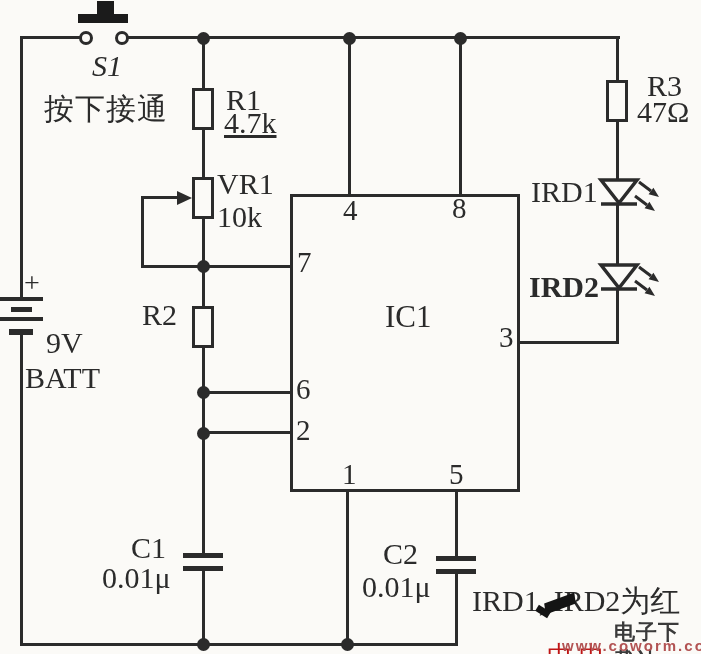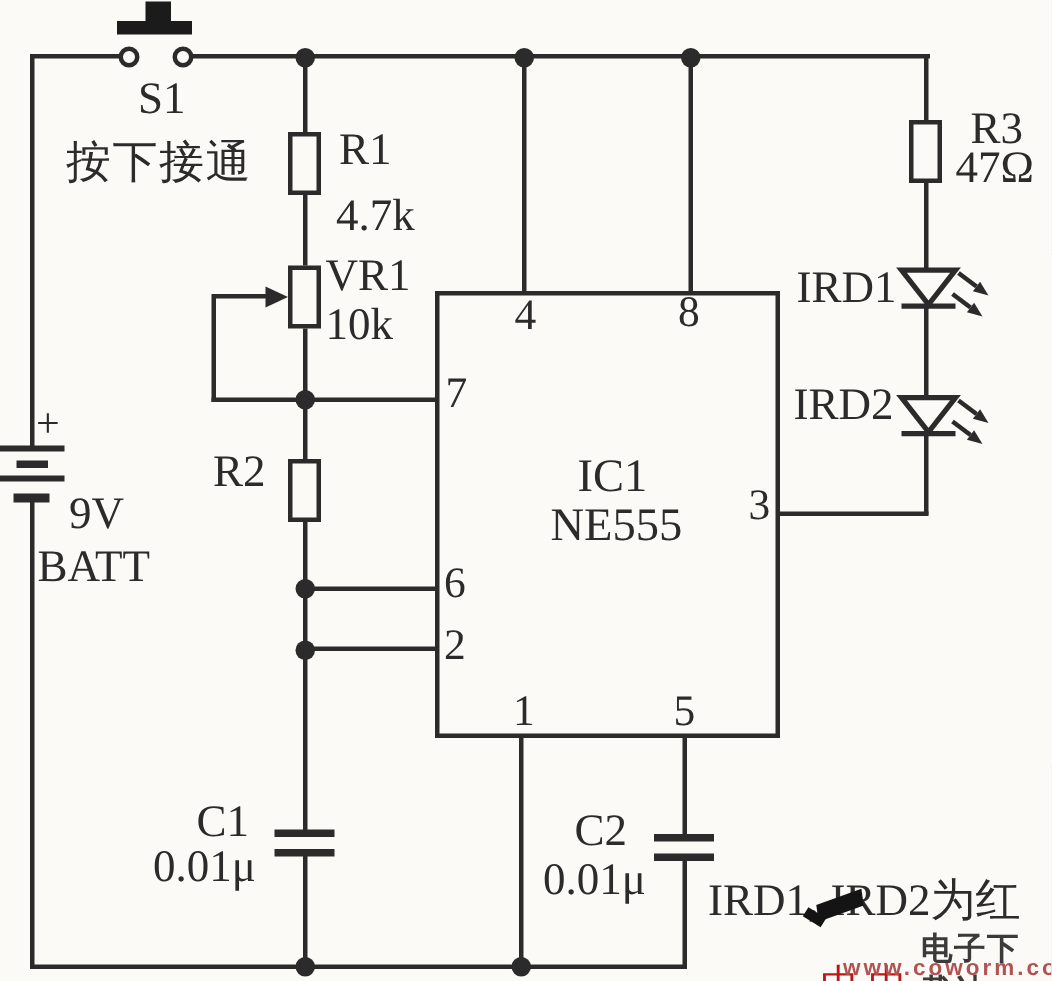--- a/index.html
+++ b/index.html
@@ -101,52 +101,51 @@
   </svg>
   <svg class="ledsvg" style="left:592px;top:261px;" width="80" height="46" viewBox="0 0 80 46">
     <polygon points="9,4 45,4 27,27" fill="#fbfaf7" stroke="#2b2b2b" stroke-width="3.5"></polygon>
     <line x1="9" y1="28" x2="45" y2="28" stroke="#2b2b2b" stroke-width="3.5"></line>
     <line x1="47" y1="6" x2="59" y2="15" stroke="#2b2b2b" stroke-width="3"></line>
     <polygon points="67,21 56.6,18.2 61.4,11.8" fill="#2b2b2b"></polygon>
     <line x1="43" y1="20" x2="55" y2="29" stroke="#2b2b2b" stroke-width="3"></line>
     <polygon points="63,35 52.6,32.2 57.4,25.8" fill="#2b2b2b"></polygon>
   </svg>
 
-  <span class="lbl" style="left:92px;top:50px;">S1</span>
+  <span class="lbl" style="left:92px;top:50px;font-style:italic;">S1</span>
   <span class="lbl" style="left:44px;top:93px;letter-spacing:1px;">按下接通</span>
 
   <span class="lbl" style="left:226px;top:84px;">R1</span>
-  <span class="lbl" style="left:224px;top:128px;">4.7k</span>
+  <span class="lbl" style="left:224px;top:107px;text-decoration:underline;">4.7k</span>
 
   <span class="lbl" style="left:217px;top:168px;">VR1</span>
   <span class="lbl" style="left:217px;top:201px;">10k</span>
 
   <span class="lbl" style="left:142px;top:299px;">R2</span>
 
   <span class="lbl" style="left:24px;top:268px;font-size:28px;">+</span>
   <span class="lbl" style="left:46px;top:327px;">9V</span>
   <span class="lbl" style="left:25px;top:362px;">BATT</span>
 
   <span class="lbl" style="left:385px;top:301px;font-size:31px;">IC1</span>
-  <span class="lbl" style="left:367px;top:334px;font-size:31px;">NE555</span>
 
   <span class="lbl" style="left:343px;top:195px;font-size:29px;">4</span>
   <span class="lbl" style="left:452px;top:193px;font-size:29px;">8</span>
   <span class="lbl" style="left:297px;top:247px;font-size:29px;">7</span>
   <span class="lbl" style="left:296px;top:374px;font-size:29px;">6</span>
   <span class="lbl" style="left:296px;top:415px;font-size:29px;">2</span>
   <span class="lbl" style="left:499px;top:322px;font-size:29px;">3</span>
   <span class="lbl" style="left:342px;top:459px;font-size:29px;">1</span>
   <span class="lbl" style="left:449px;top:459px;font-size:29px;">5</span>
 
   <span class="lbl" style="left:647px;top:70px;">R3</span>
   <span class="lbl" style="left:637px;top:96px;">47Ω</span>
 
   <span class="lbl" style="left:531px;top:176px;">IRD1</span>
-  <span class="lbl" style="left:529px;top:254px;">IRD2</span>
+  <span class="lbl" style="left:529px;top:271px;font-weight:bold;">IRD2</span>
 
   <span class="lbl" style="left:131px;top:532px;">C1</span>
   <span class="lbl" style="left:102px;top:562px;">0.01μ</span>
   <span class="lbl" style="left:383px;top:538px;">C2</span>
   <span class="lbl" style="left:362px;top:571px;">0.01μ</span>
 
   <span class="lbl" style="left:472px;top:585px;">IRD1, IRD2为红</span>
 
   <div class="caplogo" style="left:544px;top:598px;"></div>
   <div class="caplogo2" style="left:536px;top:608px;"></div>

